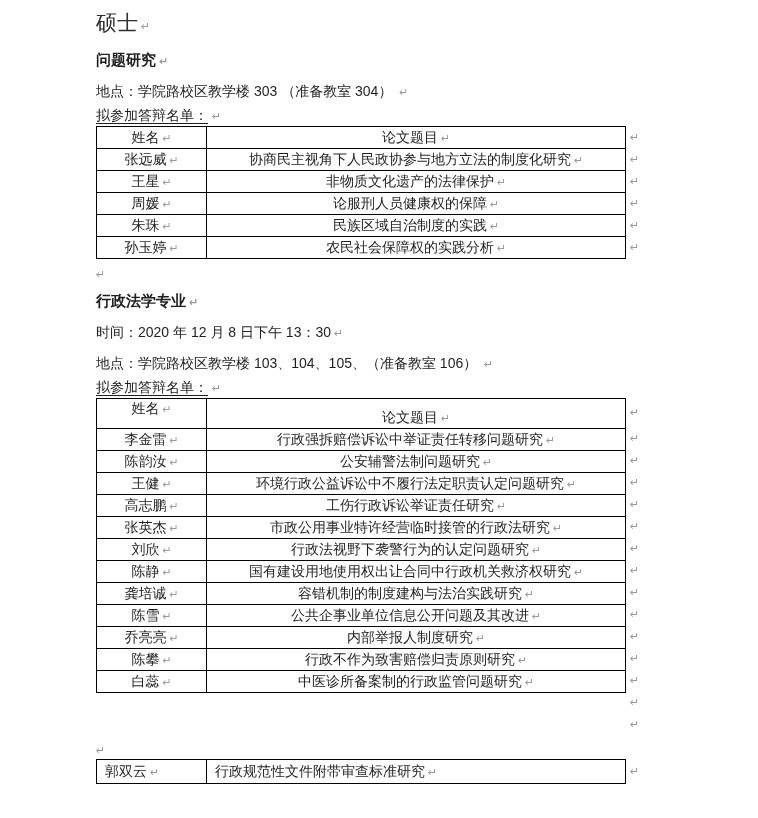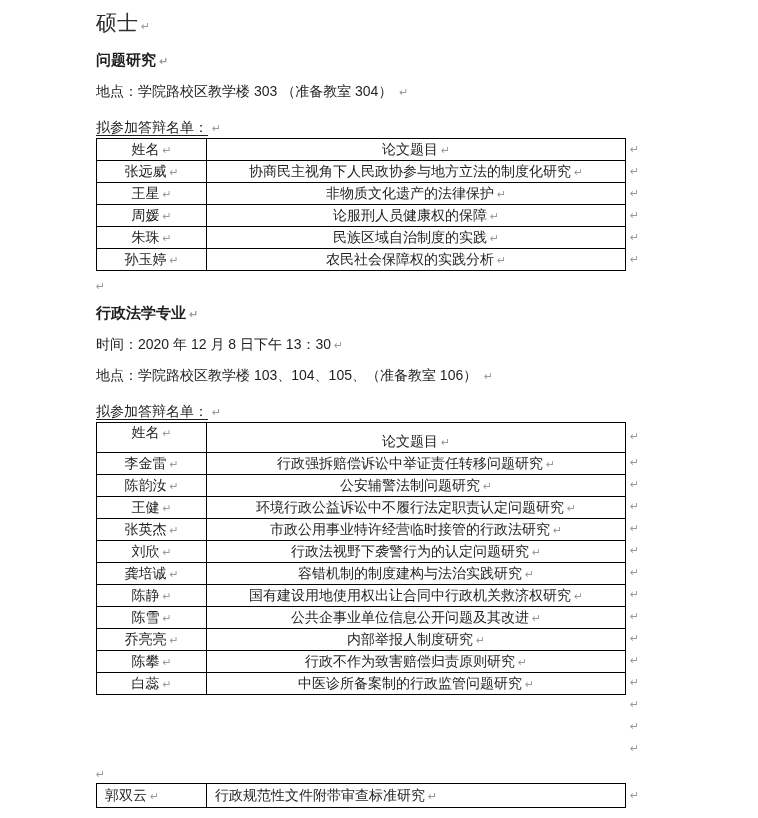--- a/index.html
+++ b/index.html
@@ -2,21 +2,21 @@
 <html><head>
 <meta charset="utf-8">
 <style>
   html,body{margin:0;padding:0;background:#ffffff;}
   body{width:758px;height:818px;overflow:hidden;
        font-family:"Liberation Sans","DejaVu Sans",sans-serif;color:#1f1f1f;}
   .page{padding:8px 0 0 96px;}
   .doc-title{font-size:21px;font-weight:normal;color:#2f2f2f;line-height:30px;margin:0;}
   .sec-title{font-size:15px;font-weight:bold;line-height:20px;margin:9px 0 0;}
   p.line{font-size:14px;line-height:20px;margin:10px 0 0;}
-  p.list-label{margin-top:16px;line-height:18px;}
+  p.list-label{margin-top:4px;line-height:18px;}
   .list-label .lbl{text-decoration:underline;text-underline-offset:3px;}
   p.empty{margin-top:6px;line-height:16px;}
   .pmark{color:#9a9a9a;font-size:11px;}
   .cellmark{margin-left:3px;}
   .twrap{display:flex;align-items:flex-start;margin-top:1px;}
   table{border-collapse:collapse;table-layout:fixed;width:529px;font-size:14px;}
   col.c1{width:110px;} col.c2{width:419px;}
   td{border:1px solid #000000;height:21px;text-align:center;padding:0 2px;
      line-height:17px;white-space:nowrap;overflow:hidden;}
   .t2 tr.hdr td{height:28px;}
@@ -109,34 +109,38 @@
       </tr>
       <tr>
         <td><span class="wavy">陈韵汝</span><span class="pmark cellmark">↵</span></td>
         <td><span>公安辅</span><span class="wavy">警法制</span><span>问题研究</span><span class="pmark cellmark">↵</span></td>
       </tr>
       <tr>
         <td><span>王健</span><span class="pmark cellmark">↵</span></td>
         <td><span>环境</span><span class="wavy">行政公益</span><span>诉讼中不履行法定职责认定问题研究</span><span class="pmark cellmark">↵</span></td>
       </tr>
       <tr>
+        <td><span>高志鹏</span><span class="pmark cellmark">↵</span></td>
+        <td><span>工伤行政诉讼举证责任研究</span><span class="wavy"></span><span></span><span class="pmark cellmark">↵</span></td>
+      </tr>
+      <tr>
         <td><span>张英杰</span><span class="pmark cellmark">↵</span></td>
         <td><span>市政公用事业特许经营临时接管的行政法研究</span><span class="wavy"></span><span></span><span class="pmark cellmark">↵</span></td>
       </tr>
       <tr>
         <td><span>刘欣</span><span class="pmark cellmark">↵</span></td>
         <td><span>行政法视野下袭</span><span class="wavy">警行为</span><span>的认定问题研究</span><span class="pmark cellmark">↵</span></td>
       </tr>
       <tr>
+        <td><span>陈静</span><span class="pmark cellmark">↵</span></td>
+        <td><span>国有建设用地使用权出让合同中行政机关救济权研究</span><span class="wavy"></span><span></span><span class="pmark cellmark">↵</span></td>
+      </tr>
+      <tr>
         <td><span>龚培诚</span><span class="pmark cellmark">↵</span></td>
         <td><span>容错机制的制度建构与法治实践研究</span><span class="wavy"></span><span></span><span class="pmark cellmark">↵</span></td>
-      </tr>
-      <tr>
-        <td><span>陈静</span><span class="pmark cellmark">↵</span></td>
-        <td><span>国有建设用地使用权出让合同中行政机关救济权研究</span><span class="wavy"></span><span></span><span class="pmark cellmark">↵</span></td>
       </tr>
       <tr>
         <td><span>陈雪</span><span class="pmark cellmark">↵</span></td>
         <td><span>公共企事业单位信息公开问题及其改进</span><span class="wavy"></span><span></span><span class="pmark cellmark">↵</span></td>
       </tr>
       <tr>
         <td><span>乔亮亮</span><span class="pmark cellmark">↵</span></td>
         <td><span>内部举报人制度研究</span><span class="wavy"></span><span></span><span class="pmark cellmark">↵</span></td>
       </tr>
       <tr>

